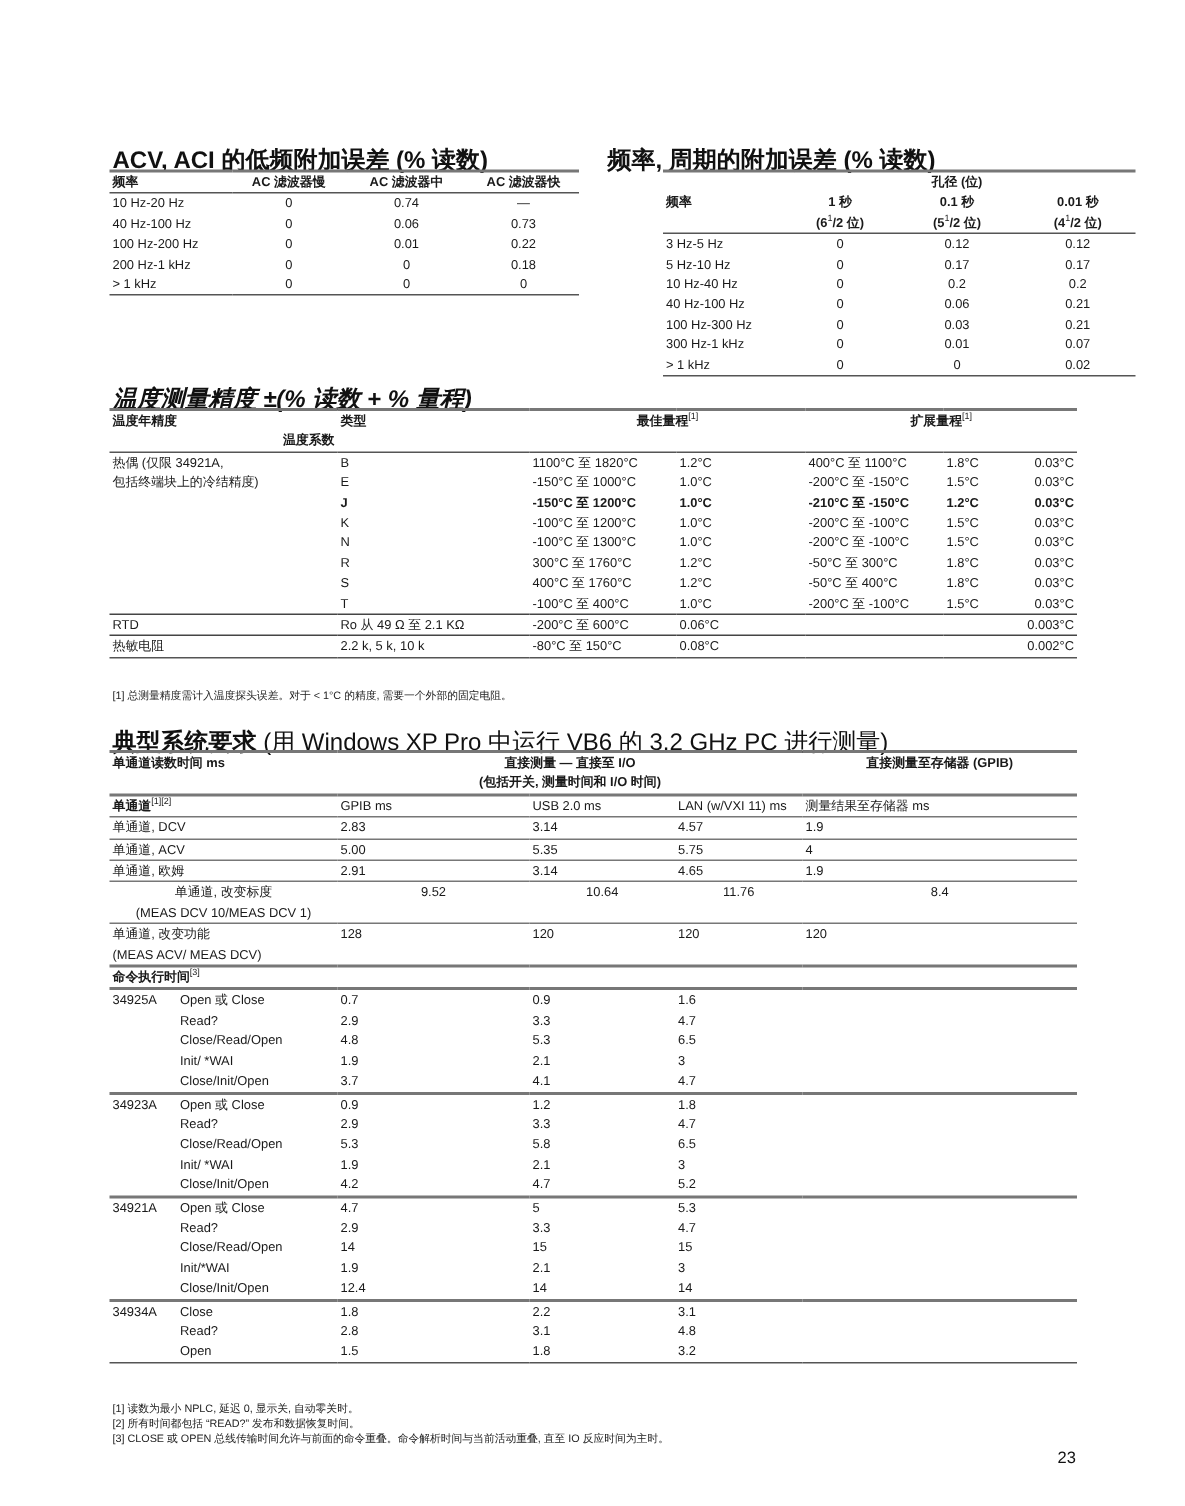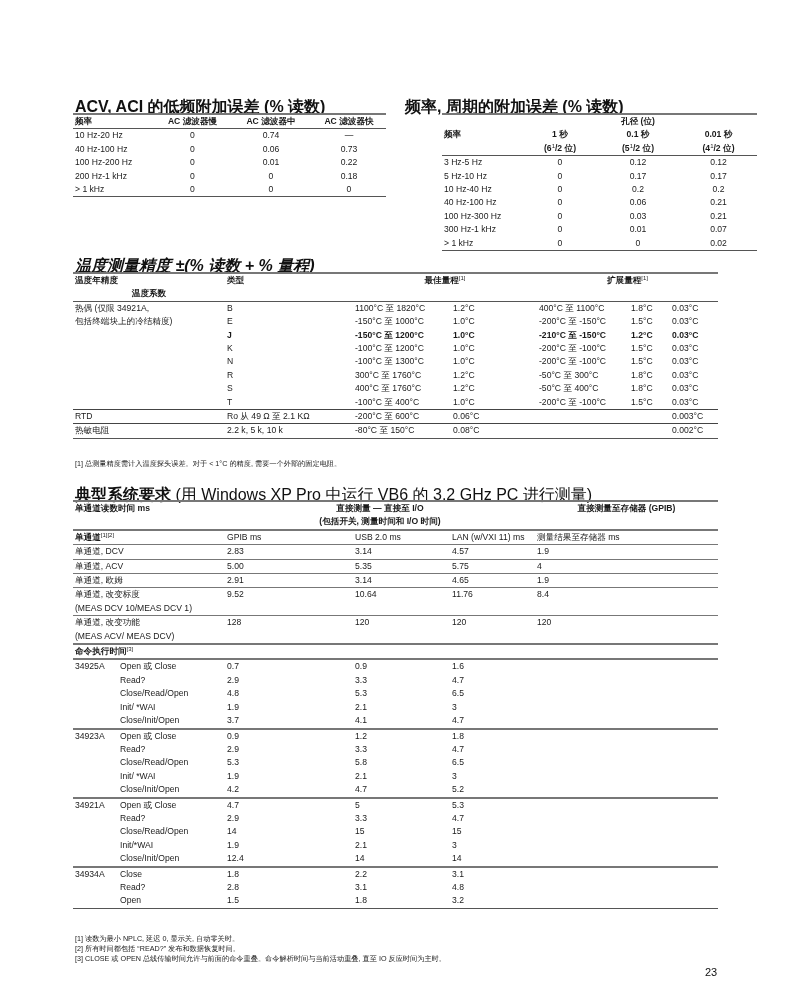--- a/index.html
+++ b/index.html
@@ -4,21 +4,21 @@
 <style>
   * { margin:0; padding:0; box-sizing:border-box; }
   html, body { width:790px; height:1004px; background:#ffffff; }
   body { font-family: "Liberation Sans", "DejaVu Sans", sans-serif; color:#1a1a1a; position:relative; overflow:hidden; }
   .abs { position:absolute; }
   .sec-title { font-weight:bold; font-size:16px; color:#111; white-space:nowrap; }
   table { border-collapse:collapse; font-size:8.6px; line-height:13.4px; }
   td, th { padding:0 2px; white-space:nowrap; vertical-align:top; font-weight:normal; }
   th { font-weight:bold; }
   .c { text-align:center; }
-  .r { }
+  .r { text-align:right; }
   .topline { border-top:2px solid #777; }
   .thinline { border-top:1px solid #444; }
   .botline { border-bottom:1px solid #555; }
   .bold td { font-weight:bold; }
   sup { font-size:6px; vertical-align:top; line-height:8px; font-weight:normal; }
   .fn { font-size:7.2px; line-height:10px; color:#222; white-space:nowrap; }
   .pageno { font-size:11px; color:#111; }
 </style>
 </head>
 <body>
@@ -159,21 +159,21 @@
       <col style="width:48px">
   </colgroup>
   <tbody>
       <tr class="topline">
     <th style="text-align:left">温度年精度</th>
     <th style="text-align:left">类型</th>
     <th colspan="2" class="c"><span>最佳量程</span><sup>[1]</sup></th>
     <th colspan="3" class="c"><span>扩展量程</span><sup>[1]</sup></th>
   </tr>
   <tr class="botline">
-    <th style="text-align:center">温度系数</th>
+    <th style="text-align:right">温度系数</th>
     <th></th>
         <th></th>
         <th></th>
         <th></th>
         <th></th>
         <th></th>
   </tr>
   </tbody>
     <tbody id="temp-body">
       <tr>
@@ -320,21 +320,21 @@
       </tr>
       <tr class="topline" style="border-top-width: 1px;">
         <td colspan="2">
           <div>单通道, 欧姆</div>
         </td>
         <td>2.91</td>
         <td>3.14</td>
         <td>4.65</td>
         <td>1.9</td>
       </tr>
-      <tr class="topline" style="border-top-width: 1px;">
+      <tr class="topline" style="border-top-width: 1px; text-align: center;">
         <td colspan="2">
           <div>单通道, 改变标度</div>
           <div>(MEAS DCV 10/MEAS DCV 1)</div>
         </td>
         <td>9.52</td>
         <td>10.64</td>
         <td>11.76</td>
         <td>8.4</td>
       </tr>
       <tr class="topline" style="border-top-width: 1px;">

